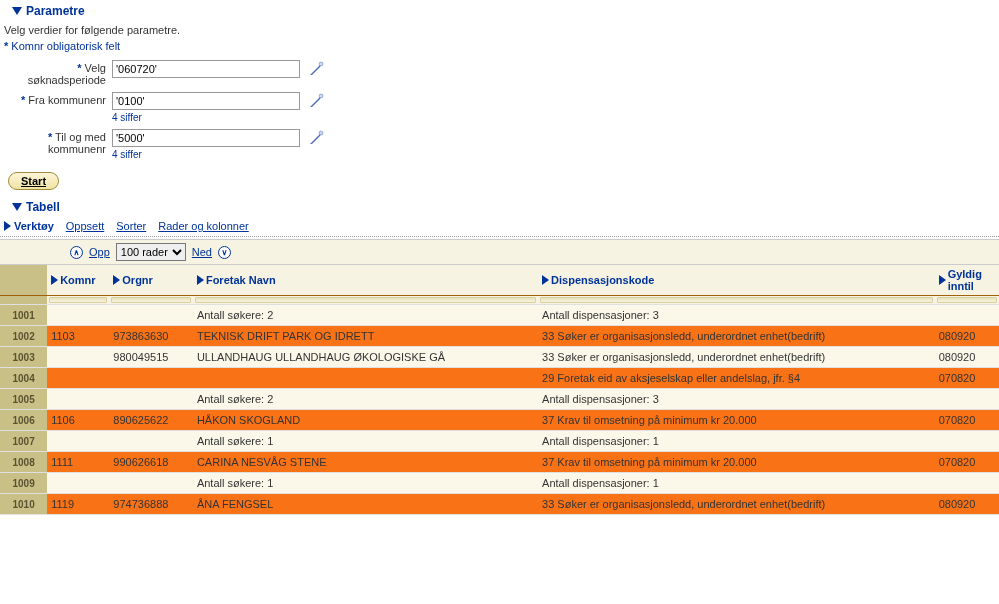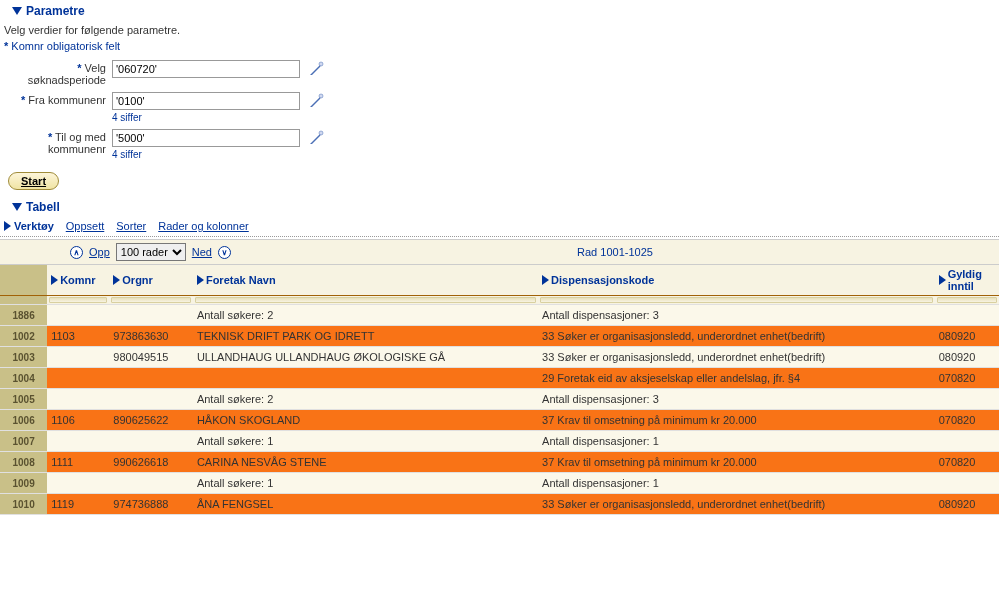--- a/index.html
+++ b/index.html
@@ -311,21 +311,20 @@
   <div class="pager-left"></div>
   <div class="pager-ctrl">
     <span class="pager-circle">∧</span>
     <a href="#">Opp</a>
     <select>
       <option>100 rader</option>
     </select>
     <a href="#">Ned</a>
     <span class="pager-circle">∨</span>
   </div>
-  <div class="pager-status">Rad 1001-1025</div>
 </div>
 
 <table class="data">
   <thead>
     <tr>
       <th class="rownum-header"></th>
       <th class="col-komnr">
           <span class="hdr">
             <span class="tri-right"></span>
             <span>Komnr</span>
@@ -370,21 +369,21 @@
       <td>
           <div class="filter-box"></div>
         </td>
       <td>
           <div class="filter-box"></div>
         </td>
     </tr>
   </thead>
   <tbody id="tbody">
   <tr class="alt">
-        <td class="rownum-col">1886</td>
+        <td class="rownum-col">1001</td>
         <td class="col-komnr"></td>
         <td class="col-orgnr"></td>
         <td class="col-navn">Antall søkere: 2</td>
         <td class="col-disp">Antall dispensasjoner: 3</td>
         <td class="col-gyld"></td>
       </tr>
       <tr class="norm">
         <td class="rownum-col">1002</td>
         <td class="col-komnr">1103</td>
         <td class="col-orgnr">973863630</td>

